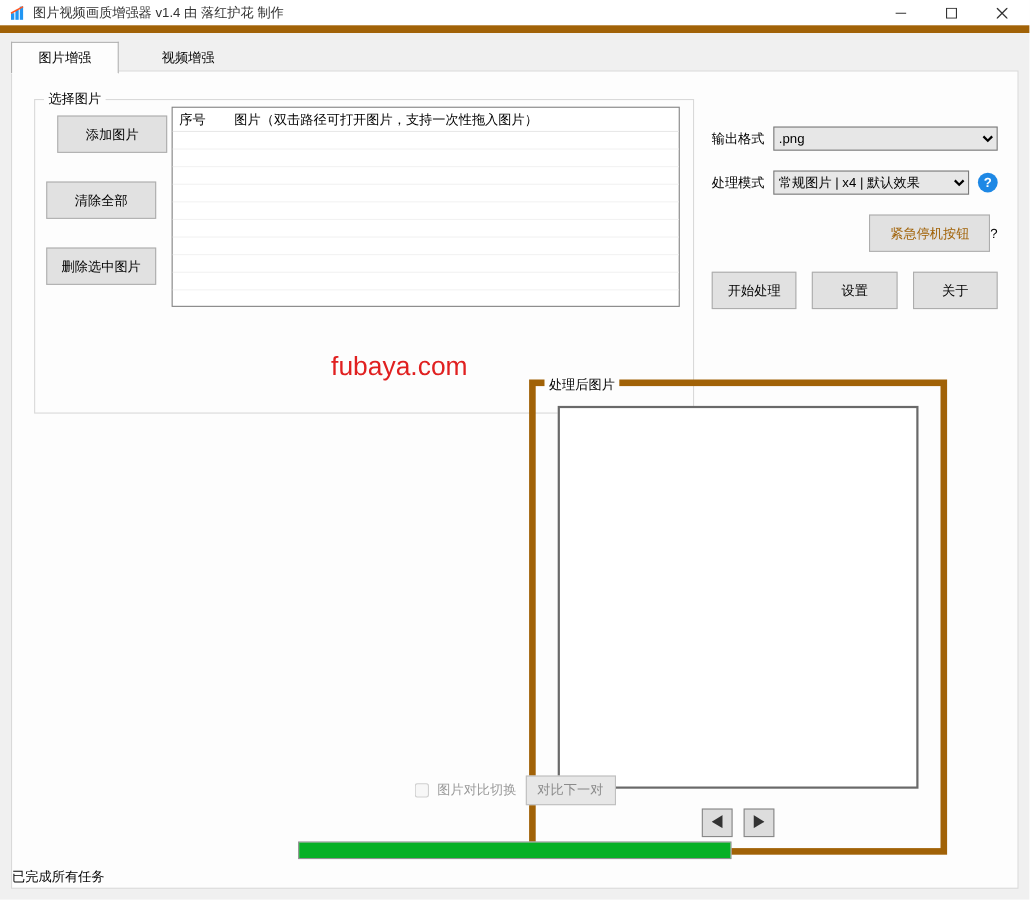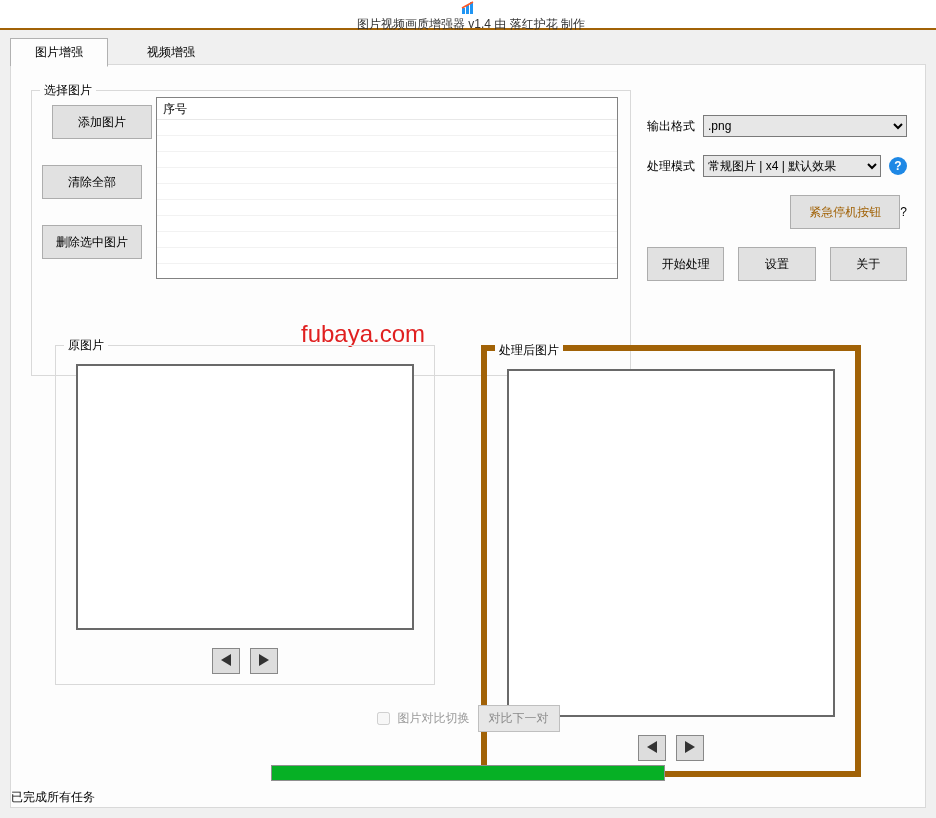--- a/index.html
+++ b/index.html
@@ -1,18 +1,18 @@
 <!DOCTYPE html>
 <html><head>
 <meta charset="utf-8">
 <style>
 * { box-sizing: border-box; margin: 0; padding: 0; font-family: "Microsoft YaHei", "SimSun", sans-serif; font-size: 12px; }
 body { background: #fff; width: 936px; height: 818px; overflow: hidden; }
 
-.titlebar { height: 30px; display: flex; align-items: center; padding: 0 2px 0 8px; border-bottom: 2px solid #a16207; background: #fff; flex-direction: column; }
+.titlebar { height: 30px; display: flex; align-items: center; padding: 0 2px 0 8px; border-bottom: 7px solid #a16207; background: #fff; }
 .titlebar .icon { width: 16px; height: 16px; margin-right: 6px; }
 .titlebar .title-text { color: #333; }
 .titlebar .spacer { flex: 1; }
 .titlebar .win-btn { width: 46px; height: 30px; display: flex; align-items: center; justify-content: center; font-size: 14px; color: #333; }
 .titlebar .win-btn.close { font-size: 16px; }
 
 .client { background: #f0f0f0; width: 100%; height: calc(100% - 30px); position: relative; }
 
 .tabs { position: absolute; left: 10px; top: 8px; display: flex; }
 .tab { background: #f0f0f0; border: 1px solid #b1b1b1; border-bottom: none; padding: 5px 24px; margin-right: 14px; position: relative; }
@@ -110,20 +110,21 @@
 
     <div class="group-select">
       <span class="legend">选择图片</span>
       <div class="btn btn-add">添加图片</div>
       <div class="btn btn-clear">清除全部</div>
       <div class="btn btn-delete">删除选中图片</div>
 
       <div class="listview">
         <div class="lv-head">
           <div class="col col1">序号</div>
+          <div class="col">图片（双击路径可打开图片，支持一次性拖入图片）</div>
         </div>
         <div class="lv-rows">
           <div class="row"></div>
           <div class="row"></div>
           <div class="row"></div>
           <div class="row"></div>
           <div class="row"></div>
           <div class="row"></div>
           <div class="row"></div>
           <div class="row"></div>
@@ -152,36 +153,20 @@
       </div>
       <div class="action-row">
         <div class="btn btn-start">开始处理</div>
         <div class="btn btn-settings">设置</div>
         <div class="btn btn-about">关于</div>
       </div>
     </div>
 
     <div class="watermark">fubaya.com</div>
 
-    <div class="group-orig img-group">
-      <span class="legend">原图片</span>
-      <div class="img-box"></div>
-      <div class="nav-btns">
-        <div class="nav-btn">
-          <span><svg width="10" height="12">
-                <polygon points="10,0 10,12 0,6" fill="#333"></polygon>
-              </svg></span>
-        </div>
-        <div class="nav-btn">
-          <span><svg width="10" height="12">
-                <polygon points="0,0 0,12 10,6" fill="#333"></polygon>
-              </svg></span>
-        </div>
-      </div>
-    </div>
 
     <div class="group-proc img-group">
       <span class="legend">处理后图片</span>
       <div class="img-box"></div>
       <div class="nav-btns">
         <div class="nav-btn">
           <span><svg width="10" height="12">
                 <polygon points="10,0 10,12 0,6" fill="#333"></polygon>
               </svg></span>
         </div>

